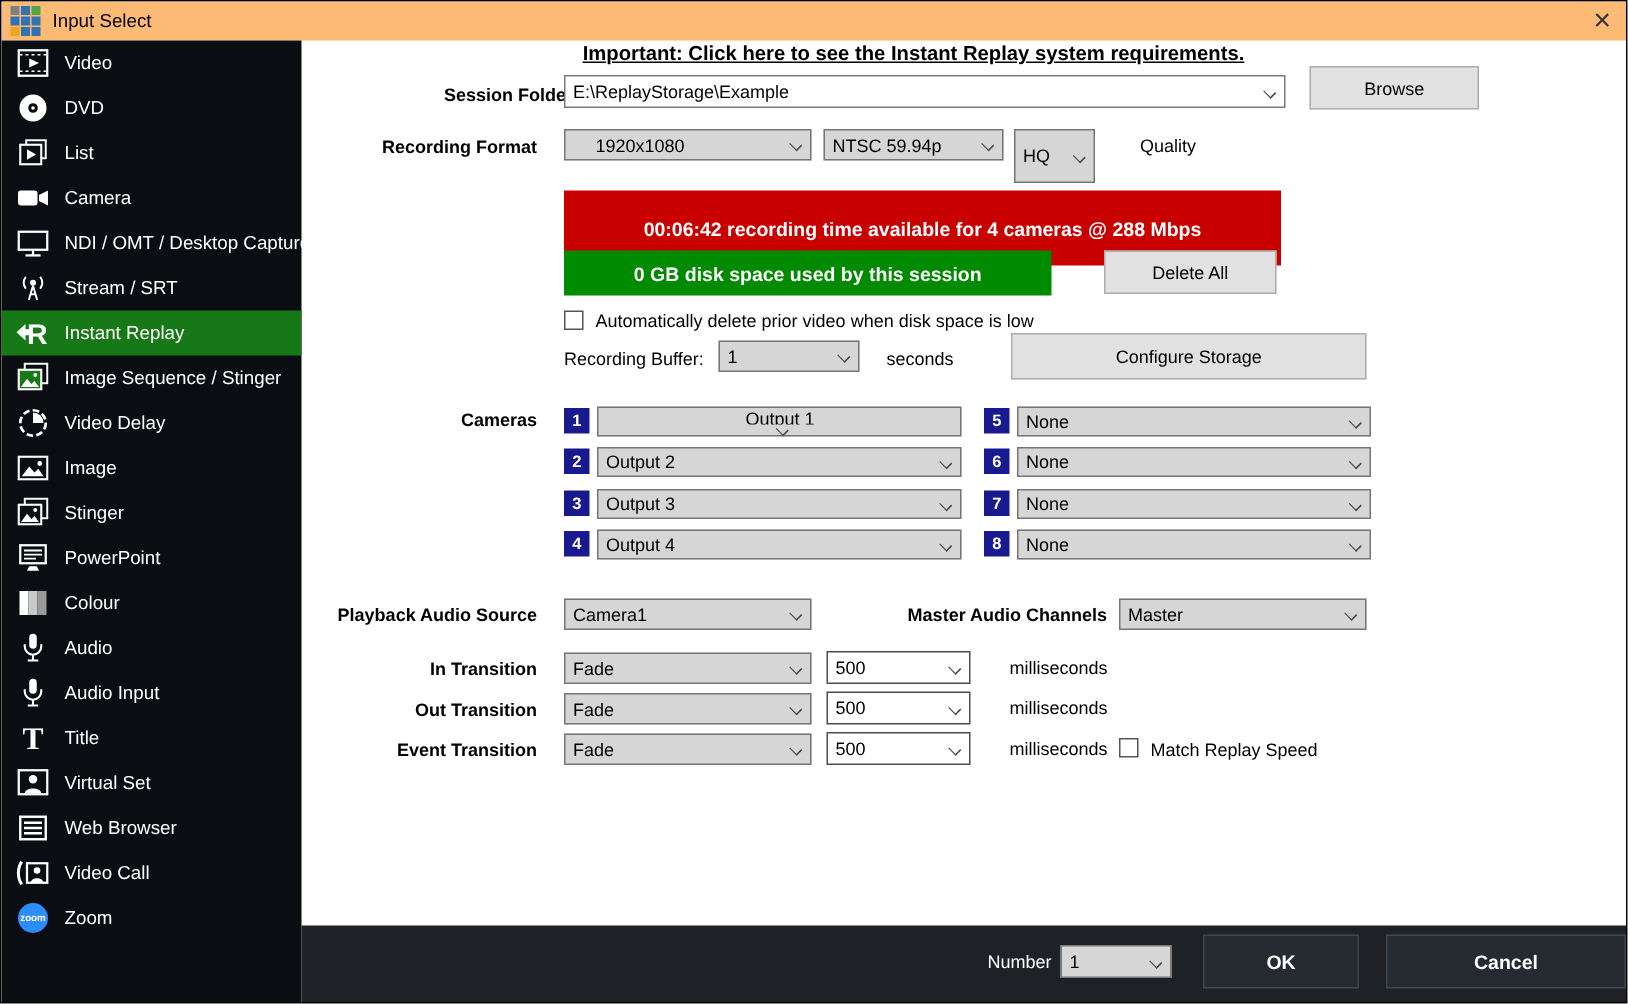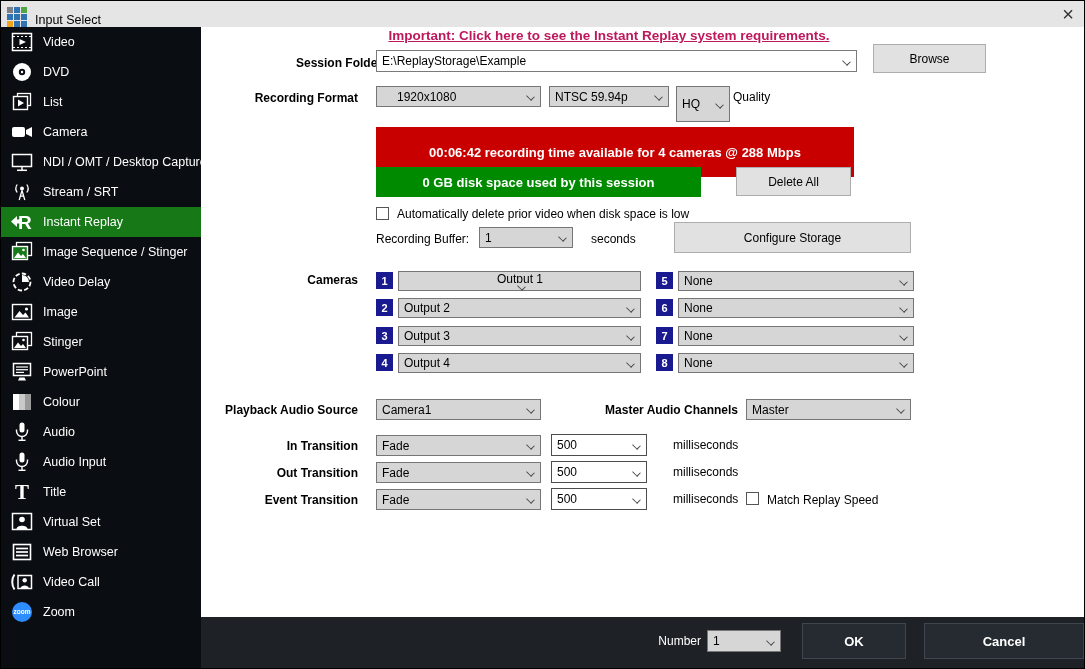--- a/index.html
+++ b/index.html
@@ -1,21 +1,21 @@
 <!DOCTYPE html>
 <html><head>
 <meta charset="utf-8">
 <style>
   html,body { margin:0; padding:0; background:#888; font-family:"Liberation Sans",sans-serif; }
   .window { position:relative; width:1085px; height:669px; background:#fff; border:1px solid #000;
             box-sizing:border-box; overflow:hidden; }
 
   
-  .titlebar { position:absolute; left:0; top:0; right:0; height:26px; background:#e5e5e5;
-              display:flex; align-items:flex-end; }
+  .titlebar { position:absolute; left:0; top:0; right:0; height:26px; background:#fdba74;
+              display:flex; align-items:center; }
   .app-icon { margin-left:6px; width:20px; height:20px; display:grid;
               grid-template-columns:repeat(3,6px); grid-auto-rows:6px; gap:1px; }
   .app-icon span { display:block; }
   .ic-c1{background:#7b8087}.ic-c2{background:#2f73b2}.ic-c3{background:#52a447}
   .ic-c4{background:#2f73b2}.ic-c5{background:#2f73b2}.ic-c6{background:#2f73b2}
   .ic-c7{background:#f2a31b}.ic-c8{background:#2f73b2}.ic-c9{background:#2f73b2}
   .title-text { margin-left:8px; font-size:12.5px; color:#000; }
   .close-btn { position:absolute; right:10px; top:1px; font-size:20px; color:#333; line-height:24px; }
 
   
@@ -42,21 +42,21 @@
   .btn { position:absolute; box-sizing:border-box; background:#e1e1e1; border:1px solid #adadad;
          color:#000; font-size:12px; display:flex; align-items:center; justify-content:center; cursor:default; }
   .banner { position:absolute; color:#fff; font-weight:bold; font-size:13px;
             display:flex; align-items:center; justify-content:center; white-space:nowrap; }
   .banner.red { background:#C80000; }
   .banner.green { background:#008A00; }
   .cb { position:absolute; width:13px; height:13px; background:#fff; border:1px solid #555; box-sizing:border-box; }
   .badge { position:absolute; width:17px; height:17px; background:#1A1A90; color:#fff; font-weight:bold;
            font-size:11px; display:flex; align-items:center; justify-content:center; }
   .notice { position:absolute; left:353px; top:27px; width:510px; text-align:center; font-size:13.5px;
-            font-weight:bold; color:#be185d; text-decoration:underline; white-space:nowrap; cursor:pointer; }
+            font-weight:bold; color:#000000; text-decoration:underline; white-space:nowrap; cursor:pointer; }
 
   
   .footer { position:absolute; left:200px; top:616px; right:0; bottom:0; background:#1E2227; }
   .footer .lbl { color:#fff; }
   .fbtn { position:absolute; box-sizing:border-box; background:#262B31; border:1px solid #3F464E;
           color:#fff; font-weight:bold; font-size:13px; display:flex; align-items:center; justify-content:center; }
 </style>
 </head>
 <body>
 
@@ -302,21 +302,21 @@
       <span class="chev"></span>
     </div>
     <div class="combo grey" style="left:548px; top:85px; width:120px; height:21px;">
       <span class="ct">NTSC 59.94p</span>
       <span class="chev"></span>
     </div>
     <div class="combo grey" style="left:675px; top:85px; width:54px; height:36px;">
       <span class="ct">HQ</span>
       <span class="chev"></span>
     </div>
-    <div class="lbl" style="left:732px; top:89px;">Quality</div>
+    <div class="lbl" style="left:759px; top:89px;">Quality</div>
 
     <div class="banner red" style="left:375px; top:126px; width:478px; height:50px;">00:06:42 recording time available for 4 cameras @ 288 Mbps</div>
     <div class="banner green" style="left:375px; top:166px; width:325px; height:30px;">0 GB disk space used by this session</div>
     <div class="btn" style="left:735px; top:166px; width:115px; height:29px;">Delete All</div>
 
     <span class="cb" style="left:375px; top:206px;"></span>
     <div class="lbl" style="left:396px; top:206px;">Automatically delete prior video when disk space is low</div>
 
     <div class="lbl" style="left:375px; top:231px;">Recording Buffer:</div>
     <div class="combo grey" style="left:478px; top:226px; width:94px; height:21px;">

